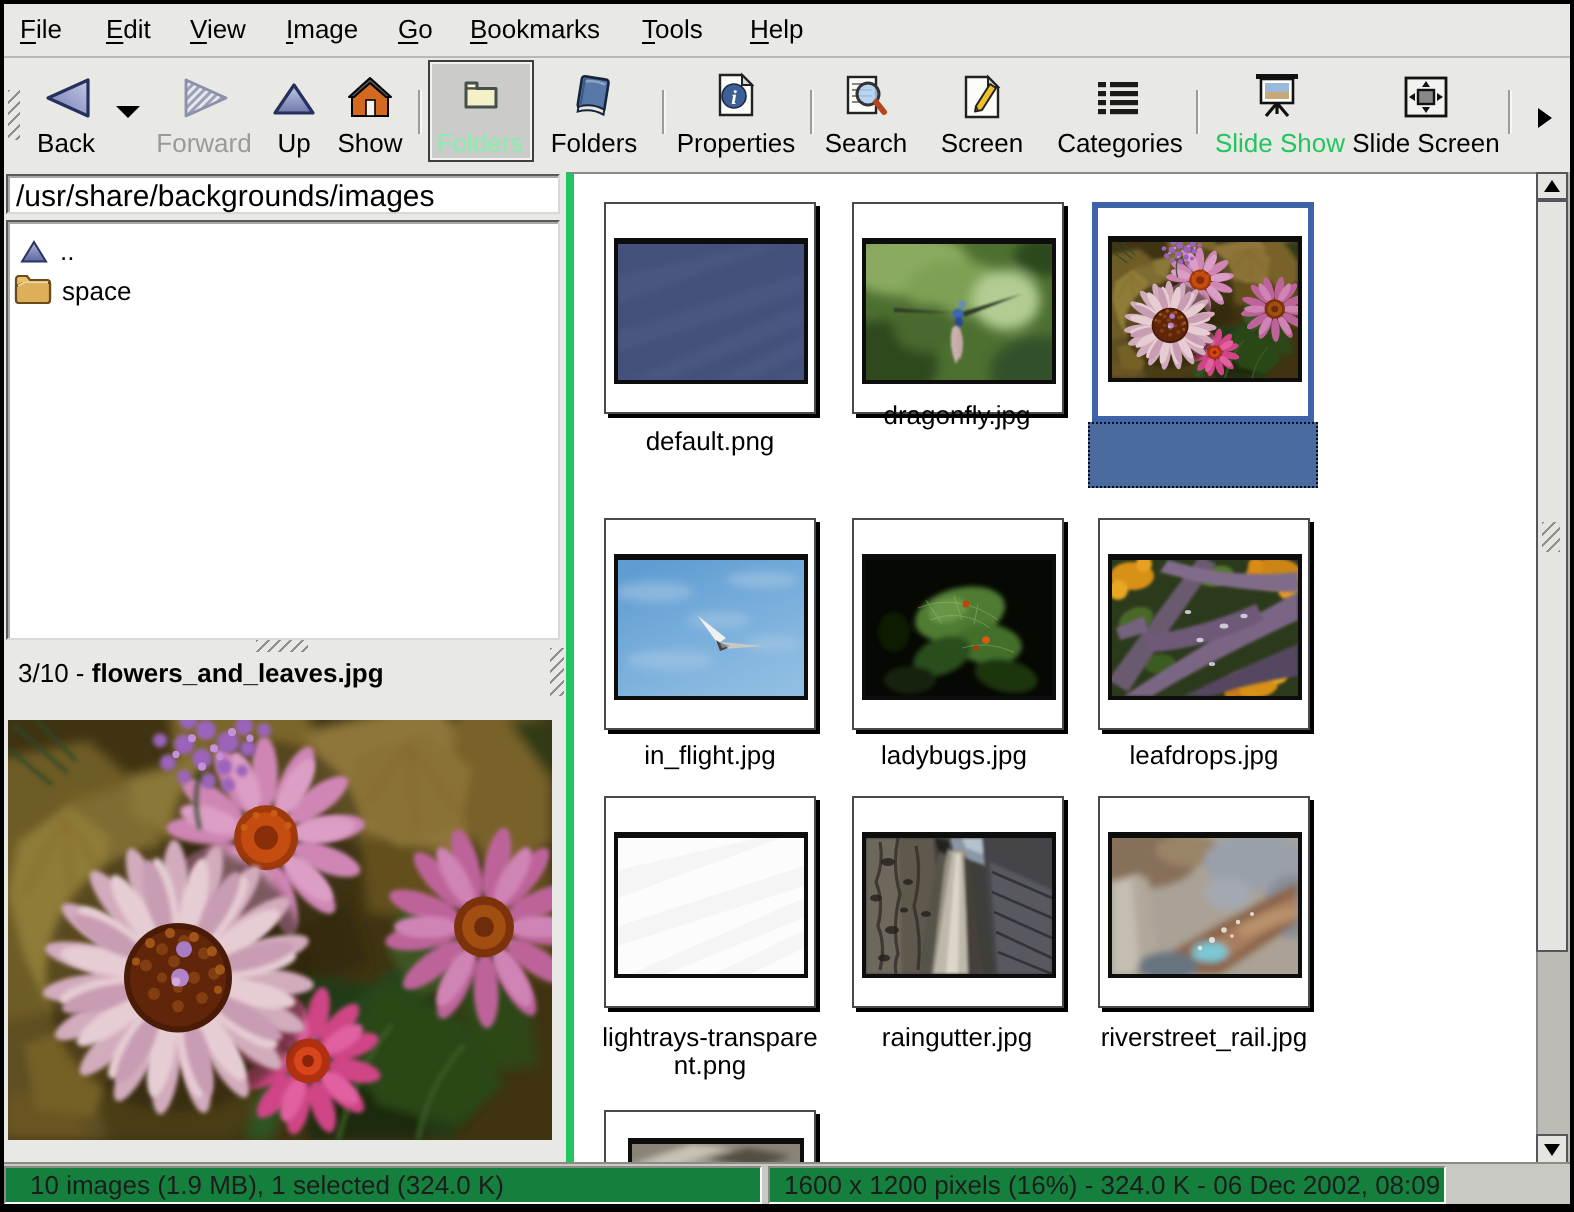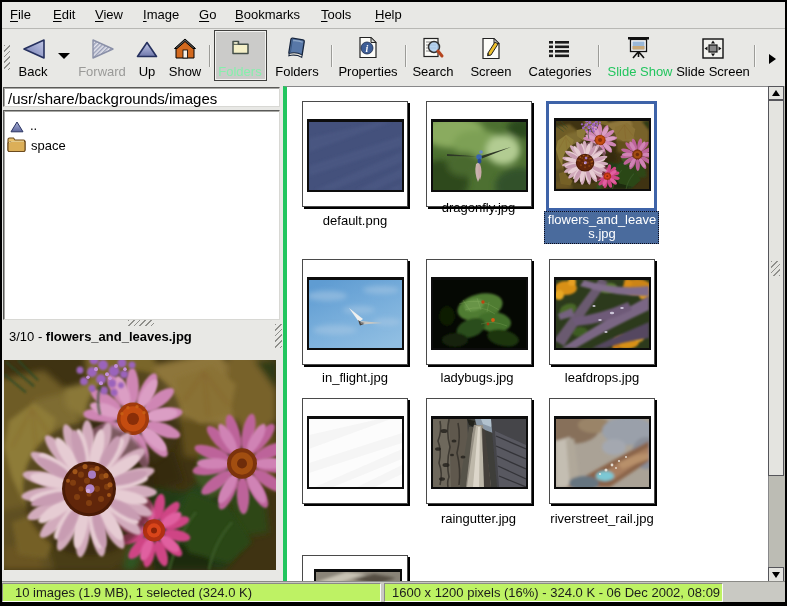--- a/index.html
+++ b/index.html
@@ -8,21 +8,21 @@
 .mitem u { text-decoration-thickness:1px; text-underline-offset:2px; }
 .tsep { position:absolute; top:45px; height:22px; width:2px; background:#9c9c98; border-right:1px solid #f6f6f4; }
 .tlbl { position:absolute; top:64px; width:120px; text-align:center; font-size:13px; }
 .hatch { background:repeating-linear-gradient(135deg,#8f8f8b 0,#8f8f8b 1px,transparent 1px,transparent 4px); }
 .card { position:absolute; width:106px; height:106px; background:#fff; border:1px solid #4a4a4a; box-shadow:2px 2px 0 #000; }
 .ph { position:absolute; width:97px; height:73px; border:2px solid #0d0d0d; border-top-width:3px; overflow:hidden; }
 .ph svg { display:block; width:93px; height:68px; }
 .clbl { position:absolute; width:124px; text-align:center; font-size:13px; line-height:14px; color:#000; }
 .sunk { background:#fff; border:1px solid #909090; border-top-color:#5a5a58; border-left-color:#5a5a58; border-bottom-color:#d8d8d4; border-right-color:#d8d8d4; box-shadow:inset 1px 1px 0 #a8a8a4; }
 .sbtn { position:absolute; left:768px; width:16px; background:#e4e4e0; border:1px solid #55555a; display:flex; align-items:center; justify-content:center; }
-.sframe { position:absolute; top:583px; height:19px; background:#bef264; border:1px solid #fbfbf9; border-top-color:#8a8a86; border-left-color:#8a8a86; font-size:13px; color:#1c1c1c; line-height:17px; }
+.sframe { position:absolute; top:583px; height:19px; background:#15803d; border:1px solid #fbfbf9; border-top-color:#8a8a86; border-left-color:#8a8a86; font-size:13px; color:#1c1c1c; line-height:17px; }
 </style></head><body>
 
 <svg id="fscene" width="0" height="0" style="position:absolute">
 <defs>
 <filter id="b2">
         <feGaussianBlur stdDeviation="2"></feGaussianBlur>
       </filter>
 <filter id="b3">
         <feGaussianBlur stdDeviation="3"></feGaussianBlur>
       </filter>
@@ -704,24 +704,24 @@
             <path d="M24,12 L58,2 L80,6 L48,16 Z" fill="#554e42"></path>
             <path d="M0,16 L36,8 L60,12 L16,22 Z" fill="#a89e8e"></path>
             <path d="M40,16 L74,10 L84,16 L52,22 Z" fill="#6e665a"></path>
             <path d="M0,24 L40,18 L70,22 L20,30 Z" fill="#938a7c"></path>
           </g>
         </svg>
       </div>
 <div class="clbl" style="left:289px;top:213px">default.png</div>
 <div class="clbl" style="left:412.5px;top:200px">dragonfly.jpg</div>
 <div class="abs" style="left:540px;top:210px;width:115px;height:33px;background:#4a6b9d;border:1px dotted #0a0a1a"></div>
-<div class="clbl" style="left:536px;top:212px;width:124px;color:#fff">flowers_and_leave<br>s.jpg</div>
 <div class="clbl" style="left:289px;top:370px">in_flight.jpg</div>
 <div class="clbl" style="left:411px;top:370px">ladybugs.jpg</div>
 <div class="clbl" style="left:536px;top:370px">leafdrops.jpg</div>
+<div class="clbl" style="left:289px;top:511px">lightrays-transpare<br>nt.png</div>
 <div class="clbl" style="left:412.5px;top:511px">raingutter.jpg</div>
 <div class="clbl" style="left:536px;top:511px">riverstreet_rail.jpg</div>
 </div>
 </div>
 
 <div class="abs" style="left:768px;top:86px;width:17px;height:497px;background:#bcbcb4;border-left:1px solid #88888a"></div>
 <div class="sbtn" style="top:86px;height:14px">
     <div style="width:0;height:0;border:4px solid transparent;border-bottom:6px solid #000;border-top:none"></div>
   </div>
 <div class="sbtn" style="top:100px;height:376px">

